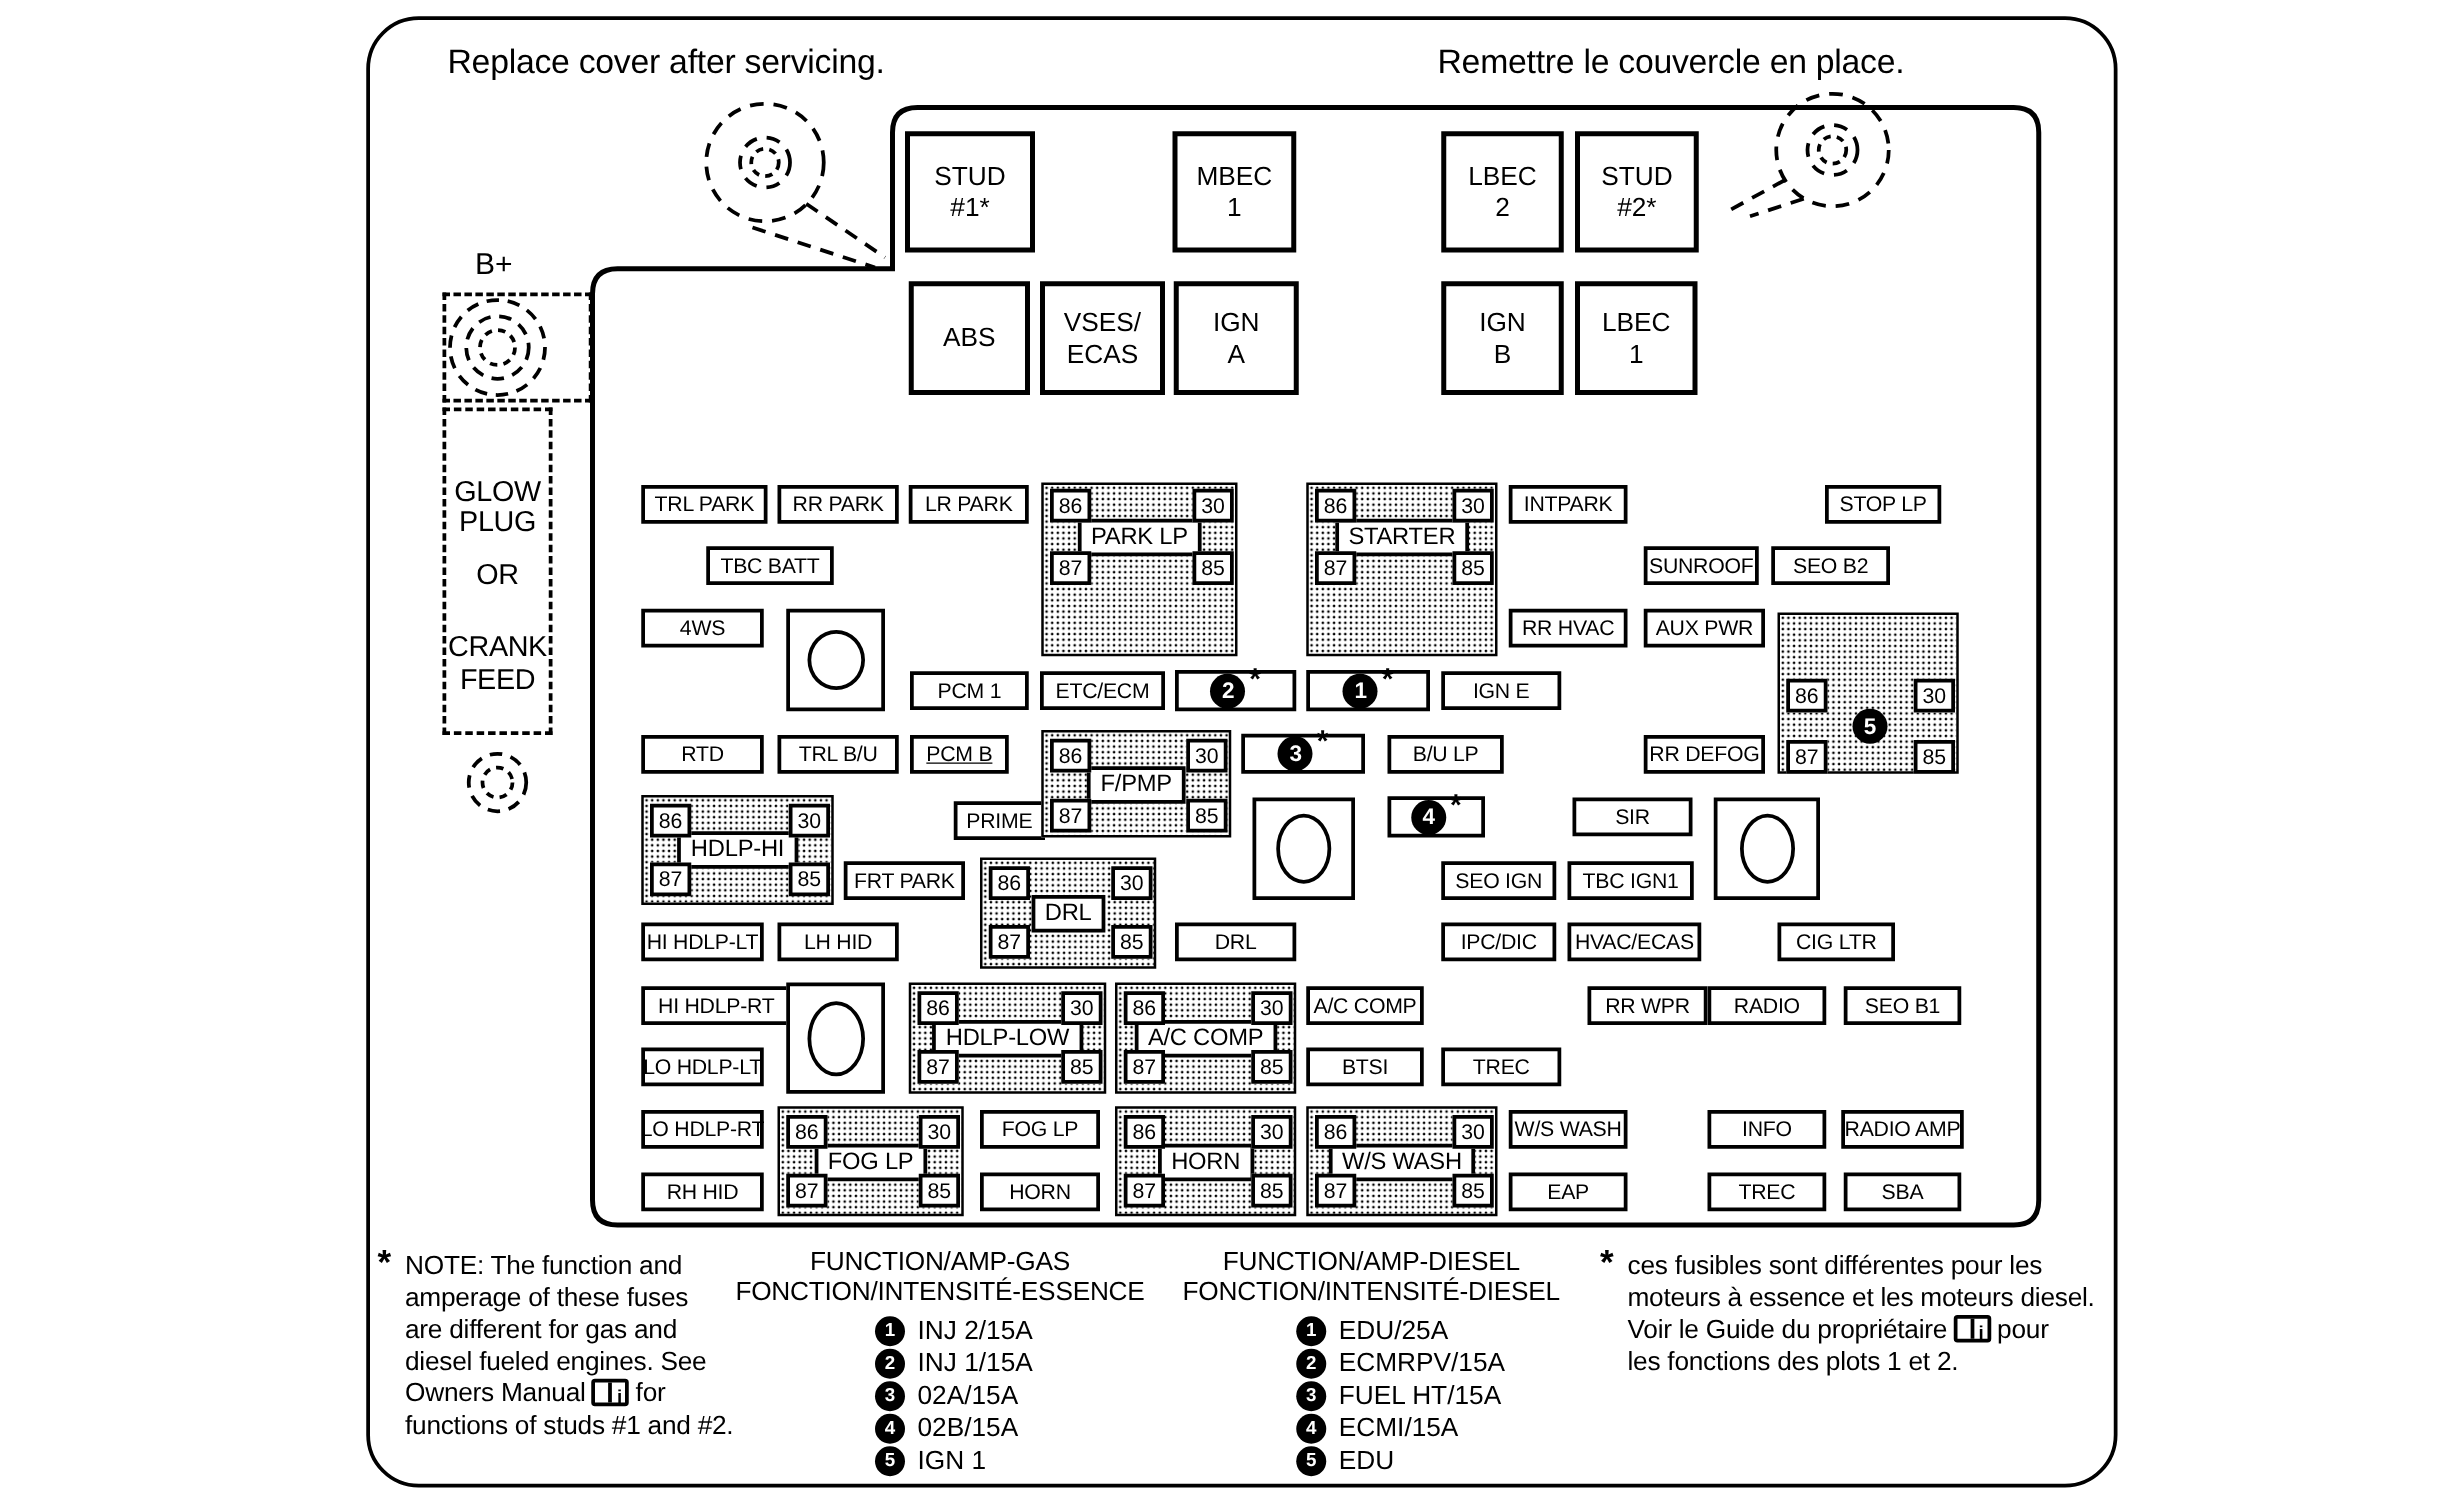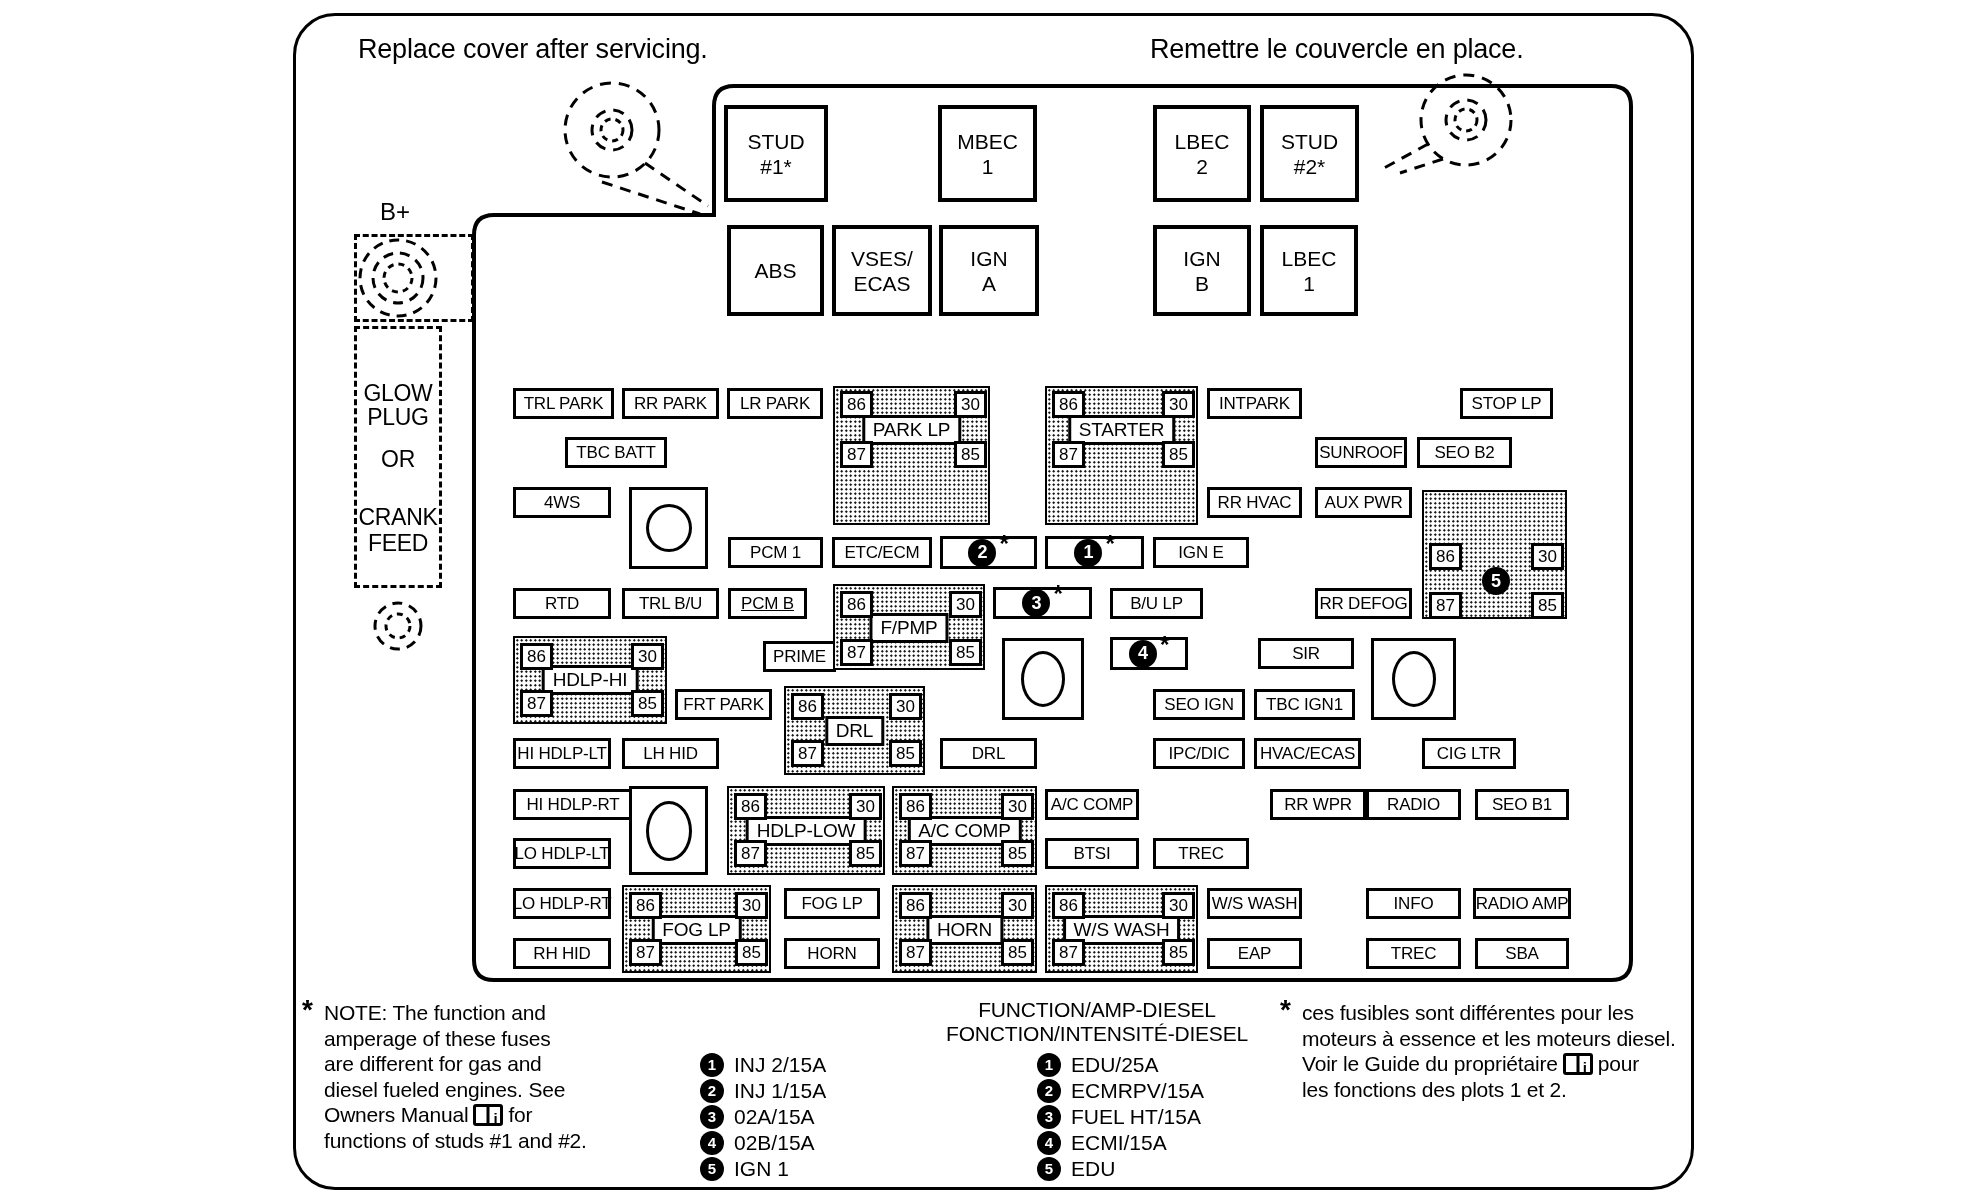--- a/index.html
+++ b/index.html
@@ -76,20 +76,24 @@
     </g>
   </svg>
 
   <div class="title" style="left:358px; top:34px;">Replace cover after servicing.</div>
   <div class="title" style="left:1150px; top:34px;">Remettre le couvercle en place.</div>
 
   <div class="bplus" style="left:380px; top:198px; position:absolute;">B+</div>
   <div class="dashbox" style="left:354px; top:234px; width:120px; height:88px;"></div>
   <div class="dashbox" style="left:354px; top:326px; width:88px; height:262px;"></div>
 
+  <div class="lg-header" style="left:552px; top:998px; width:400px;">
+    <div>FUNCTION/AMP-GAS</div>
+    <div>FONCTION/INTENSITÉ-ESSENCE</div>
+  </div>
 
   <div class="lg-header" style="left:887px; top:998px; width:420px;">
     <div>FUNCTION/AMP-DIESEL</div>
     <div>FONCTION/INTENSITÉ-DIESEL</div>
   </div>
 
   <div class="note" style="left:324px; top:1000px; width:300px;">
     <span class="star">*</span>
     <div>NOTE:  The function and</div>
     <div>amperage of these fuses</div>

